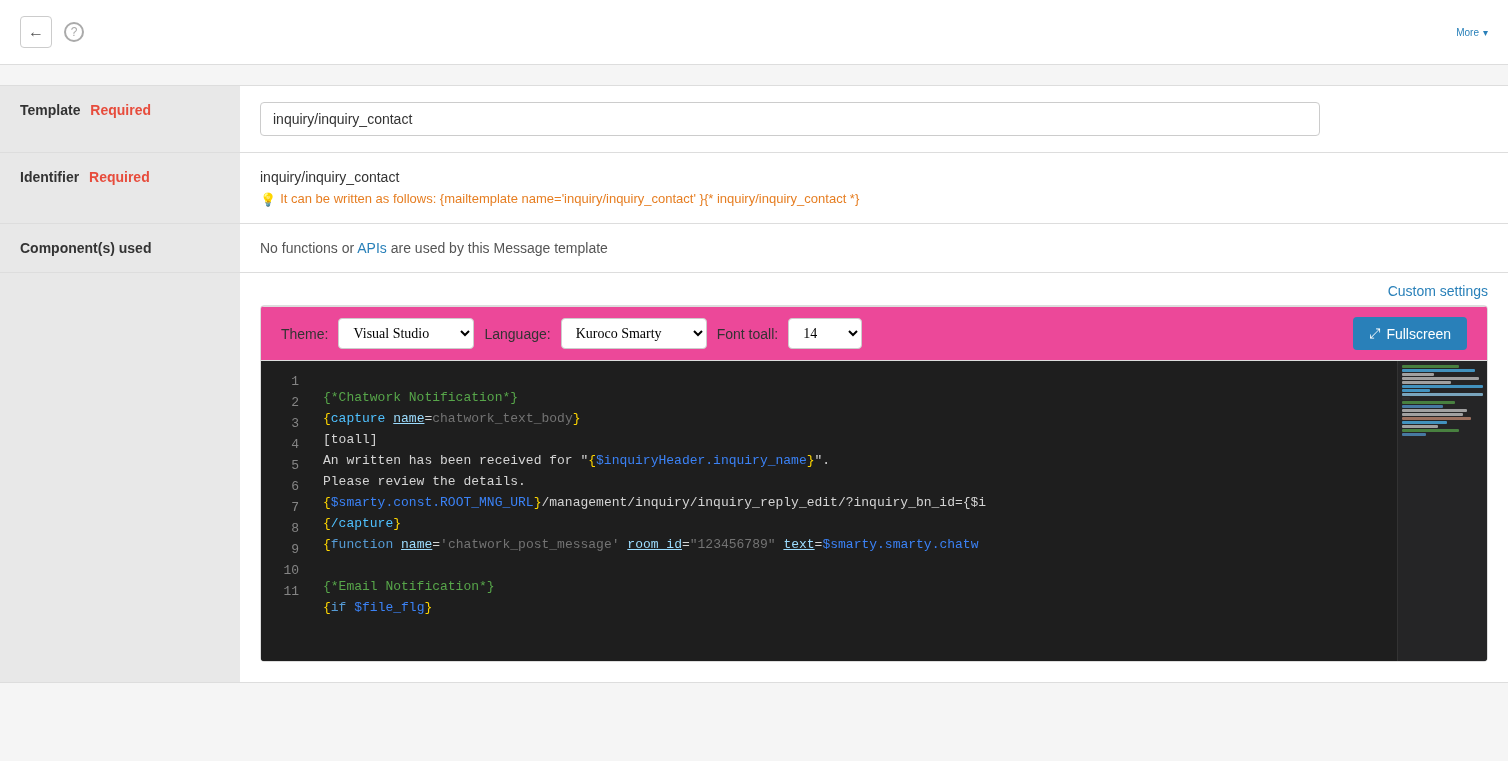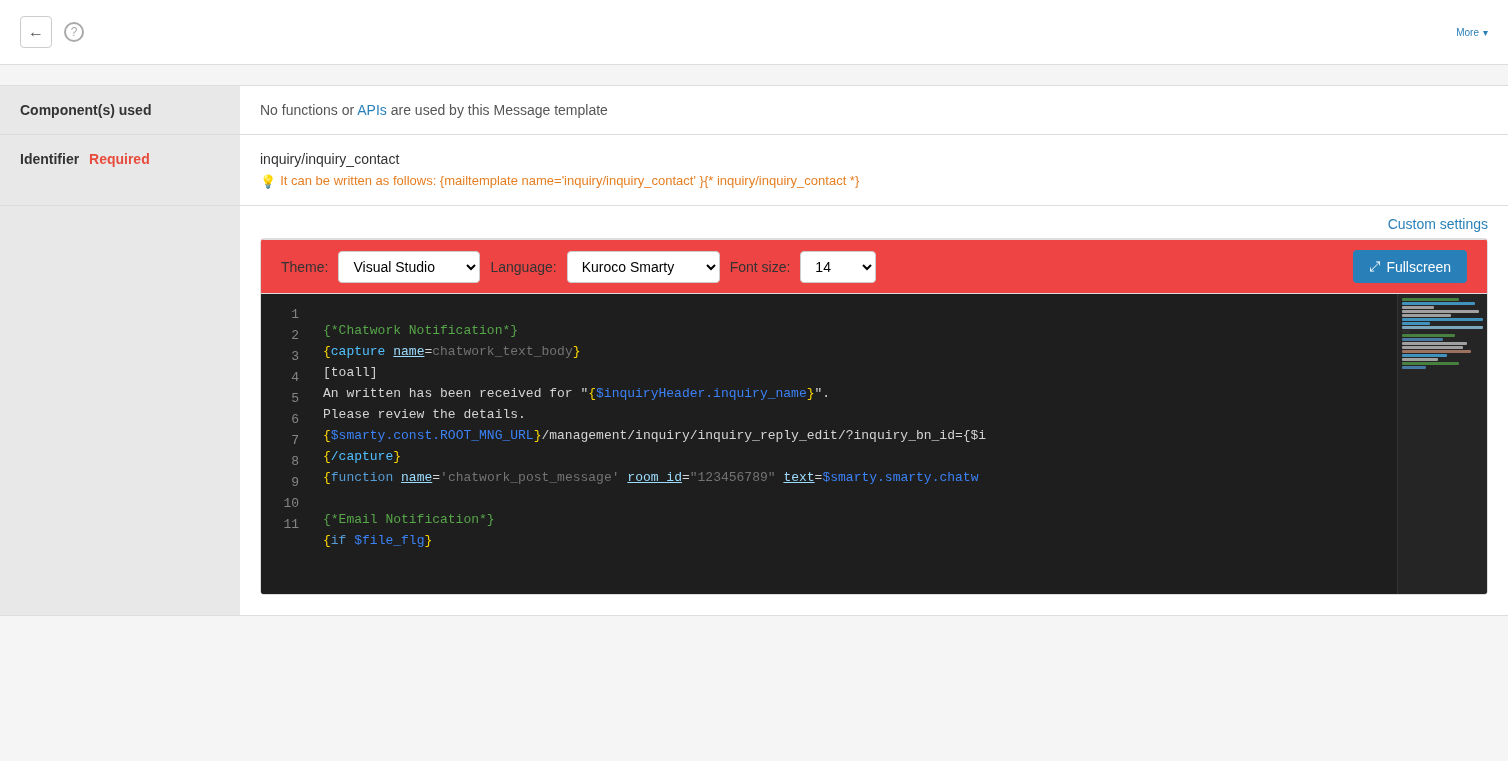--- a/index.html
+++ b/index.html
@@ -139,34 +139,35 @@
     }
 
     
     .editor-toolbar {
       display: flex;
       align-items: center;
       gap: 10px;
       padding: 10px 20px;
       border-top: 1px solid #ddd;
       border-bottom: 1px solid #ddd;
-      background: #ef4444;
+      background: #ec4899;
     }
     .toolbar-label {
       font-size: 14px;
       color: #333;
     }
     .toolbar-select {
       padding: 6px 28px 6px 10px;
       border: 1px solid #ccc;
       border-radius: 4px;
       font-size: 14px;
       background: #fff;
       appearance: auto;
       cursor: pointer;
+      font-family: Liberation Serif, serif;
     }
     .fullscreen-btn {
       background: #2980b9;
       color: #fff;
       border: none;
       border-radius: 4px;
       padding: 8px 16px;
       font-size: 14px;
       cursor: pointer;
       display: flex; align-items: center; gap: 6px;
@@ -266,43 +267,52 @@
     <span>More</span>
     <span>▾</span>
   </button>
 </div>
 
 <div class="content">
 
   <table class="form-table">
 
     <tbody>
-
-    <tr>
+        <tr>
       <td class="label-cell">
-        <span>Component(s) used</span>
+        <span>Template</span>
+        <span class="required-badge">Required</span>
       </td>
       <td class="value-cell">
-        <span class="component-text">
-          No functions or <span class="api-link">APIs</span> are used by this Message template
-        </span>
+        <input class="template-input" type="text" value="inquiry/inquiry_contact" style="">
       </td>
     </tr>
 
     <tr>
       <td class="label-cell">
         <span>Identifier</span>
         <span class="required-badge">Required</span>
       </td>
       <td class="value-cell">
         <div class="identifier-value">inquiry/inquiry_contact</div>
         <div class="identifier-hint">
           <span class="bulb-icon">💡</span>
           <span>It can be written as follows: {mailtemplate name='inquiry/inquiry_contact' }{* inquiry/inquiry_contact *}</span>
         </div>
+      </td>
+    </tr>
+
+    <tr>
+      <td class="label-cell">
+        <span>Component(s) used</span>
+      </td>
+      <td class="value-cell">
+        <span class="component-text">
+          No functions or <span class="api-link">APIs</span> are used by this Message template
+        </span>
       </td>
     </tr>
 
     <tr>
       <td class="label-cell" style="background:#e8e8e8;"></td>
       <td class="value-cell" style="padding:0;margin-left:44px;">
 
         <div class="editor-header">
           <span class="custom-settings-link">Custom settings</span>
         </div>
@@ -317,21 +327,21 @@
               <option>GitHub</option>
             </select>
 
             <span class="toolbar-label">Language:</span>
             <select class="toolbar-select">
               <option>Kuroco Smarty</option>
               <option>HTML</option>
               <option>Plain Text</option>
             </select>
 
-            <span class="toolbar-label">Font size:</span>
+            <span class="toolbar-label">Font toall:</span>
             <select class="toolbar-select">
               <option>12</option>
               <option>13</option>
               <option selected="">14</option>
               <option>16</option>
               <option>18</option>
             </select>
 
             <button class="fullscreen-btn">
               <span>⤢</span>

